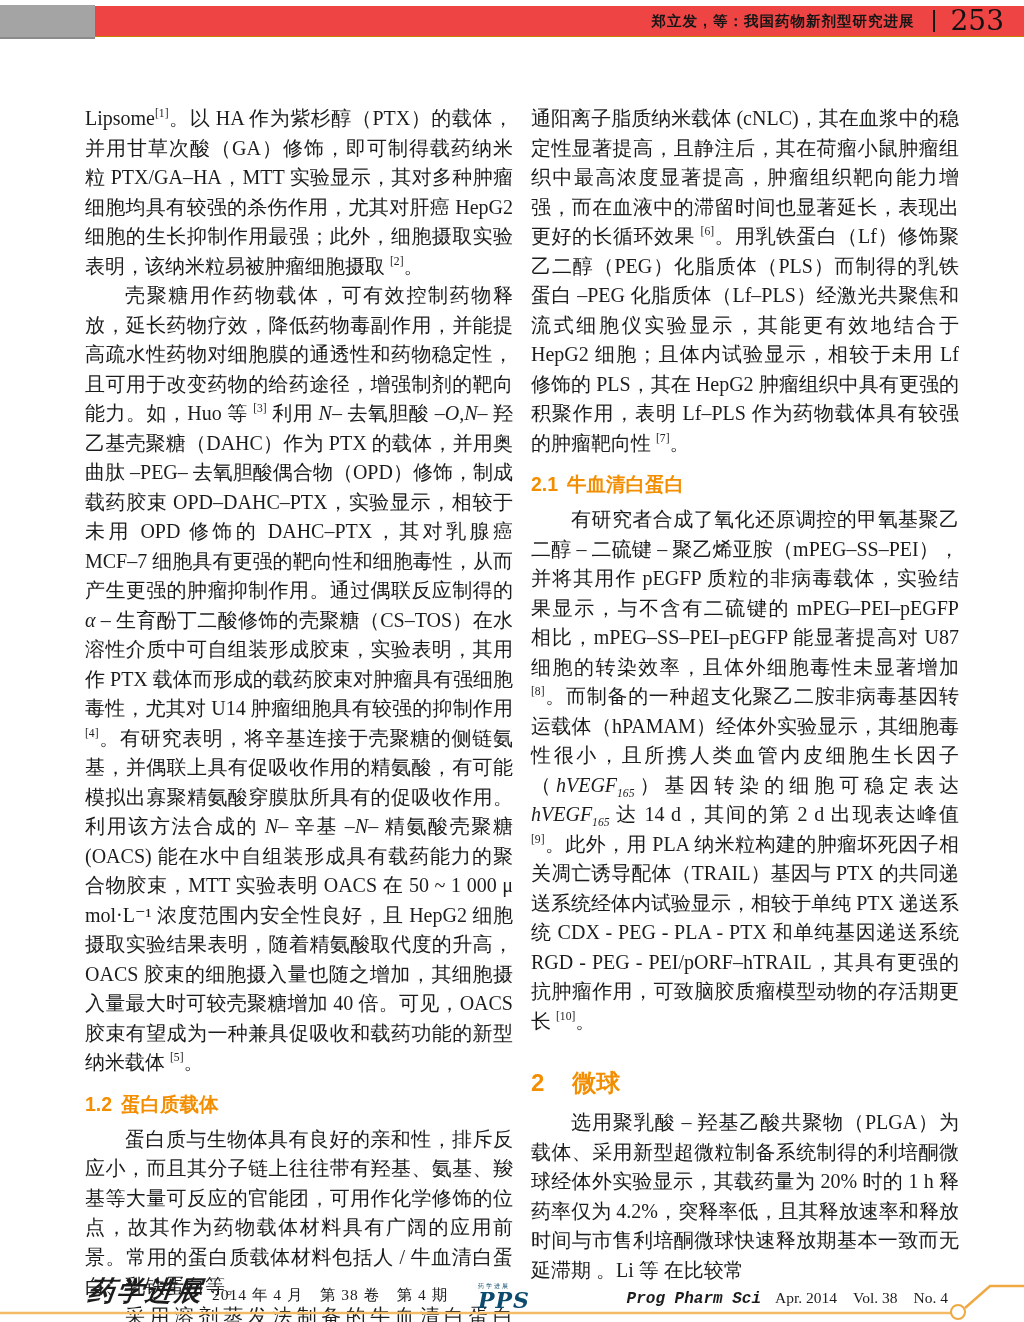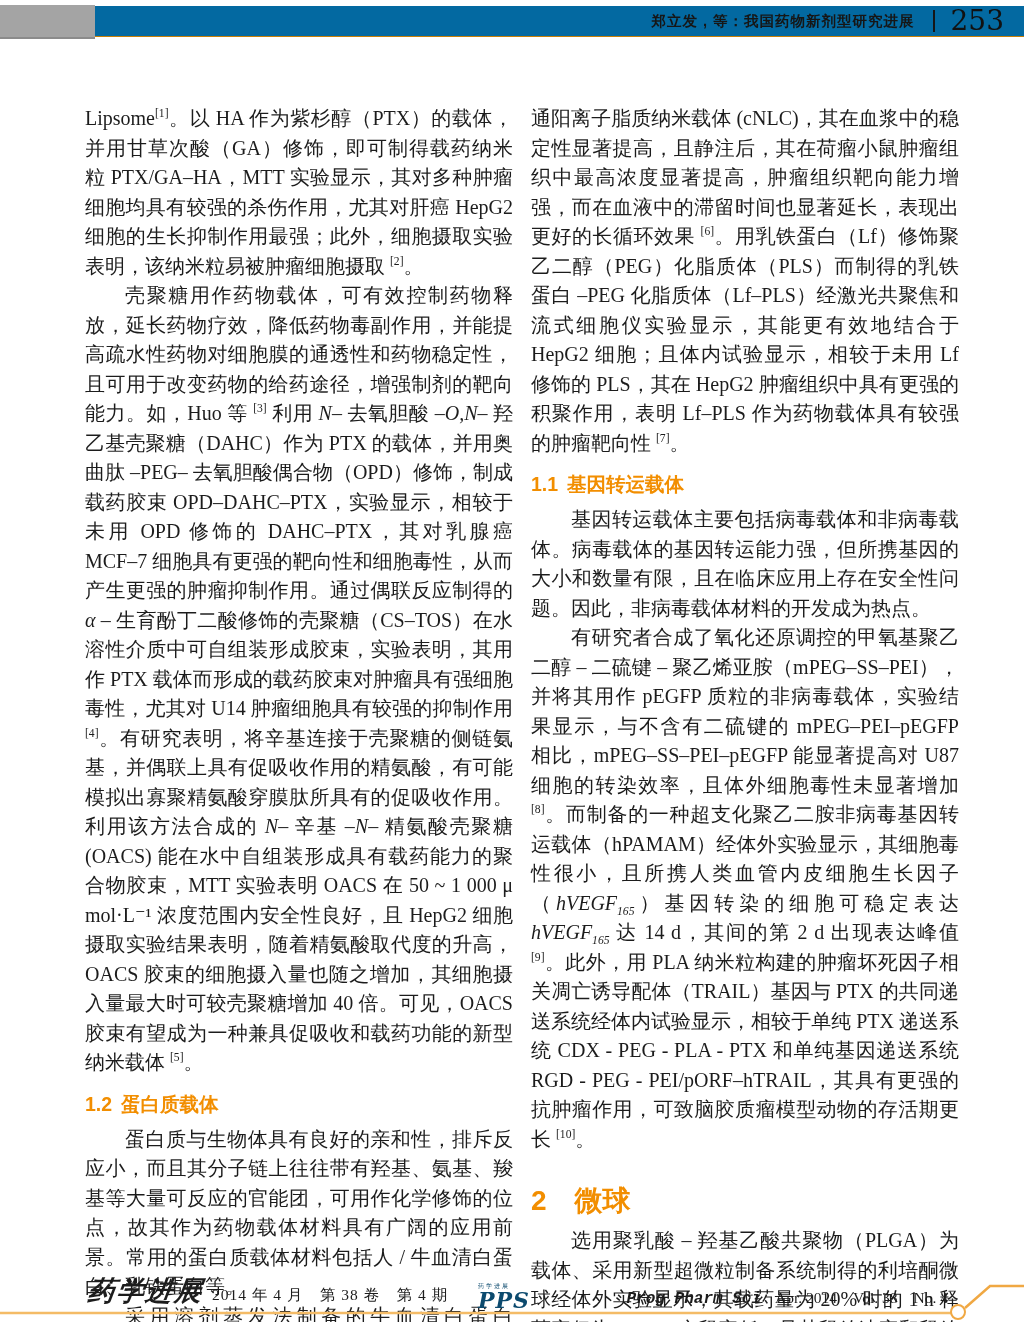--- a/index.html
+++ b/index.html
@@ -5,21 +5,21 @@
   html,body { margin:0; padding:0; background:#e8e8e8; }
   .page {
     position:relative; width:1024px; height:1322px; margin:0 auto;
     background:#ffffff; overflow:hidden;
     font-family:"Liberation Serif","DejaVu Serif",serif;
     color:#1c1c1c;
   }
   
   .header-bar {
     position:absolute; top:6px; left:0; width:1024px; height:30px;
-    background:#0369a1; display:flex; align-items:center; justify-content:flex-end;
+    background:#ef4444; display:flex; align-items:center; justify-content:flex-end;
     border-bottom:1px solid #c77f06;
   }
   .header-gray {
     position:absolute; top:5px; left:0; width:95px; height:32px;
     background:#A4A4A4; border-bottom:2px solid #8b8b8b; z-index:3;
   }
   .running-title {
     font-family:"Liberation Sans","DejaVu Sans",sans-serif;
     font-size:14.5px; font-weight:bold; color:#161616; letter-spacing:1px;
   }
@@ -35,21 +35,21 @@
   .para { margin:0; text-indent:2em; }
   .no-indent { text-indent:0; }
   .para sup { font-size:0.58em; line-height:0; }
   .para sub { font-size:0.58em; line-height:0; }
   .sec-heading {
     font-family:"Liberation Sans","DejaVu Sans",sans-serif;
     color:#F28E00; font-weight:bold; font-size:19.5px;
     margin:13px 0 8px 0; line-height:26px; text-align:left;
   }
   .sec-heading .sec-num { margin-right:9px; }
-  .sec-heading-primary { font-size:28px; margin:34px 0 12px 0; }
+  .sec-heading-primary { font-size:24px; margin:34px 0 12px 0; }
   .sec-heading-primary .sec-num { margin-right:28px; }
   
   .footer { position:absolute; left:0; bottom:0; width:1024px; height:56px; }
   .footer-rule-svg { position:absolute; left:0; bottom:0; }
   .footer-left {
     position:absolute; left:88px; bottom:13px; display:flex; align-items:baseline;
   }
   .journal-cn {
     font-family:"DejaVu Serif","Liberation Serif",serif;
     font-style:italic; font-weight:bold; font-size:27px; letter-spacing:2px;
@@ -90,22 +90,21 @@
   <div class="col col-left">
     <p class="para no-indent">Lipsome<sup>[1]</sup>。以 HA 作为紫杉醇（PTX）的载体，并用甘草次酸（GA）修饰，即可制得载药纳米粒 PTX/GA–HA，MTT 实验显示，其对多种肿瘤细胞均具有较强的杀伤作用，尤其对肝癌 HepG2 细胞的生长抑制作用最强；此外，细胞摄取实验表明，该纳米粒易被肿瘤细胞摄取 <sup>[2]</sup>。</p>
     <p class="para">壳聚糖用作药物载体，可有效控制药物释放，延长药物疗效，降低药物毒副作用，并能提高疏水性药物对细胞膜的通透性和药物稳定性，且可用于改变药物的给药途径，增强制剂的靶向能力。如，Huo 等 <sup>[3]</sup> 利用 <i>N</i>– 去氧胆酸 –<i>O,N</i>– 羟乙基壳聚糖（DAHC）作为 PTX 的载体，并用奥曲肽 –PEG– 去氧胆酸偶合物（OPD）修饰，制成载药胶束 OPD–DAHC–PTX，实验显示，相较于未用 OPD 修饰的 DAHC–PTX，其对乳腺癌 MCF–7 细胞具有更强的靶向性和细胞毒性，从而产生更强的肿瘤抑制作用。通过偶联反应制得的 <i>α</i> – 生育酚丁二酸修饰的壳聚糖（CS–TOS）在水溶性介质中可自组装形成胶束，实验表明，其用作 PTX 载体而形成的载药胶束对肿瘤具有强细胞毒性，尤其对 U14 肿瘤细胞具有较强的抑制作用 <sup>[4]</sup>。有研究表明，将辛基连接于壳聚糖的侧链氨基，并偶联上具有促吸收作用的精氨酸，有可能模拟出寡聚精氨酸穿膜肽所具有的促吸收作用。利用该方法合成的 <i>N</i>– 辛基 –<i>N</i>– 精氨酸壳聚糖 (OACS) 能在水中自组装形成具有载药能力的聚合物胶束，MTT 实验表明 OACS 在 50 ~ 1 000 μ mol·L⁻¹ 浓度范围内安全性良好，且 HepG2 细胞摄取实验结果表明，随着精氨酸取代度的升高，OACS 胶束的细胞摄入量也随之增加，其细胞摄入量最大时可较壳聚糖增加 40 倍。可见，OACS 胶束有望成为一种兼具促吸收和载药功能的新型纳米载体 <sup>[5]</sup>。</p>
     <h3 class="sec-heading"><span class="sec-num">1.2</span><span>蛋白质载体</span></h3>
     <p class="para">蛋白质与生物体具有良好的亲和性，排斥反应小，而且其分子链上往往带有羟基、氨基、羧基等大量可反应的官能团，可用作化学修饰的位点，故其作为药物载体材料具有广阔的应用前景。常用的蛋白质载体材料包括人 / 牛血清白蛋白、乳铁蛋白等。</p>
     <p class="para">采用溶剂蒸发法制备的牛血清白蛋白（BSA）包覆的脂质纳米载体 (BSA–cNLC) 相较于未包覆白蛋白的普</p>
   </div>
 
   <div class="col col-right">
     <p class="para no-indent">通阳离子脂质纳米载体 (cNLC)，其在血浆中的稳定性显著提高，且静注后，其在荷瘤小鼠肿瘤组织中最高浓度显著提高，肿瘤组织靶向能力增强，而在血液中的滞留时间也显著延长，表现出更好的长循环效果 <sup>[6]</sup>。用乳铁蛋白（Lf）修饰聚乙二醇（PEG）化脂质体（PLS）而制得的乳铁蛋白 –PEG 化脂质体（Lf–PLS）经激光共聚焦和流式细胞仪实验显示，其能更有效地结合于 HepG2 细胞；且体内试验显示，相较于未用 Lf 修饰的 PLS，其在 HepG2 肿瘤组织中具有更强的积聚作用，表明 Lf–PLS 作为药物载体具有较强的肿瘤靶向性 <sup>[7]</sup>。</p>
-    <h3 class="sec-heading"><span class="sec-num">1.1</span><span>基因转运载体</span></h3>
-    <p class="para">基因转运载体主要包括病毒载体和非病毒载体。病毒载体的基因转运能力强，但所携基因的大小和数量有限，且在临床应用上存在安全性问题。因此，非病毒载体材料的开发成为热点。</p>
+    <h3 class="sec-heading"><span class="sec-num">2.1</span><span>牛血清白蛋白</span></h3>
     <p class="para">有研究者合成了氧化还原调控的甲氧基聚乙二醇 – 二硫键 – 聚乙烯亚胺（mPEG–SS–PEI），并将其用作 pEGFP 质粒的非病毒载体，实验结果显示，与不含有二硫键的 mPEG–PEI–pEGFP 相比，mPEG–SS–PEI–pEGFP 能显著提高对 U87 细胞的转染效率，且体外细胞毒性未显著增加 <sup>[8]</sup>。而制备的一种超支化聚乙二胺非病毒基因转运载体（hPAMAM）经体外实验显示，其细胞毒性很小，且所携人类血管内皮细胞生长因子（<i>hVEGF</i><sub><i>165</i></sub>）基因转染的细胞可稳定表达 <i>hVEGF</i><sub><i>165</i></sub> 达 14 d，其间的第 2 d 出现表达峰值 <sup>[9]</sup>。此外，用 PLA 纳米粒构建的肿瘤坏死因子相关凋亡诱导配体（TRAIL）基因与 PTX 的共同递送系统经体内试验显示，相较于单纯 PTX 递送系统 CDX - PEG - PLA - PTX 和单纯基因递送系统 RGD - PEG - PEI/pORF–hTRAIL，其具有更强的抗肿瘤作用，可致脑胶质瘤模型动物的存活期更长 <sup>[10]</sup>。</p>
     <h3 class="sec-heading sec-heading-primary"><span class="sec-num">2</span><span>微球</span></h3>
     <p class="para">选用聚乳酸 – 羟基乙酸共聚物（PLGA）为载体、采用新型超微粒制备系统制得的利培酮微球经体外实验显示，其载药量为 20% 时的 1 h 释药率仅为 4.2%，突释率低，且其释放速率和释放时间与市售利培酮微球快速释放期基本一致而无延滞期 。Li 等  在比较常</p>
   </div>
 
   <div class="footer">
     <svg class="footer-rule-svg" width="1024" height="56" viewBox="0 0 1024 56">
       <line x1="0" y1="47" x2="951" y2="47" stroke="#F4BB66" stroke-width="2.5"></line>
       <path d="M 965 42 L 990 20 L 1024 20" fill="none" stroke="#F0A843" stroke-width="2.5"></path>
       <circle cx="958" cy="46" r="7" fill="#ffffff" stroke="#F0A843" stroke-width="2"></circle>

